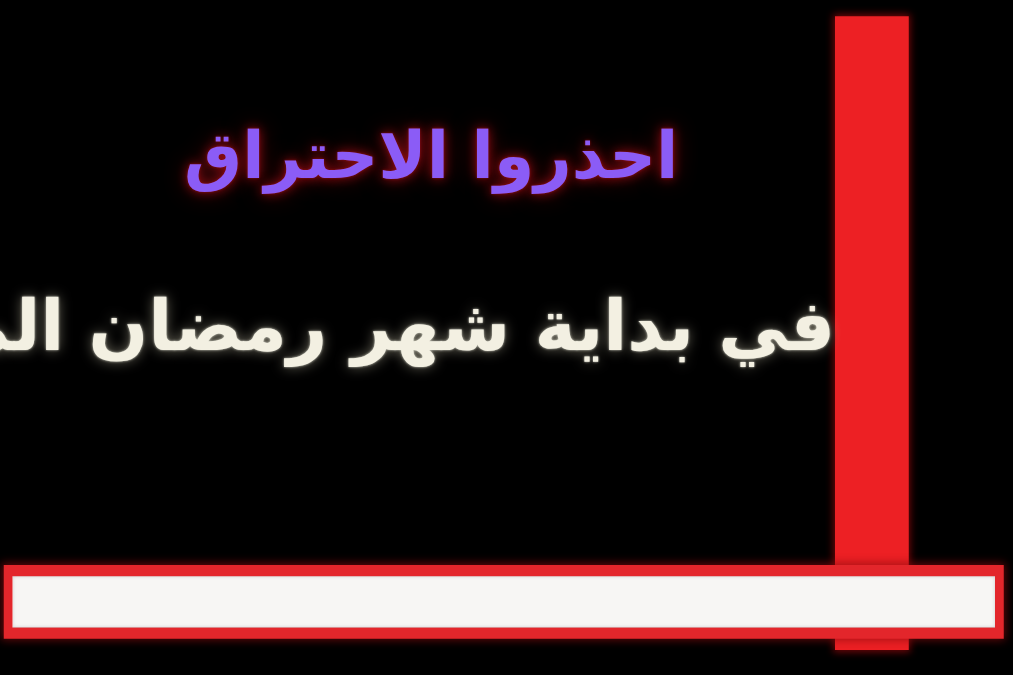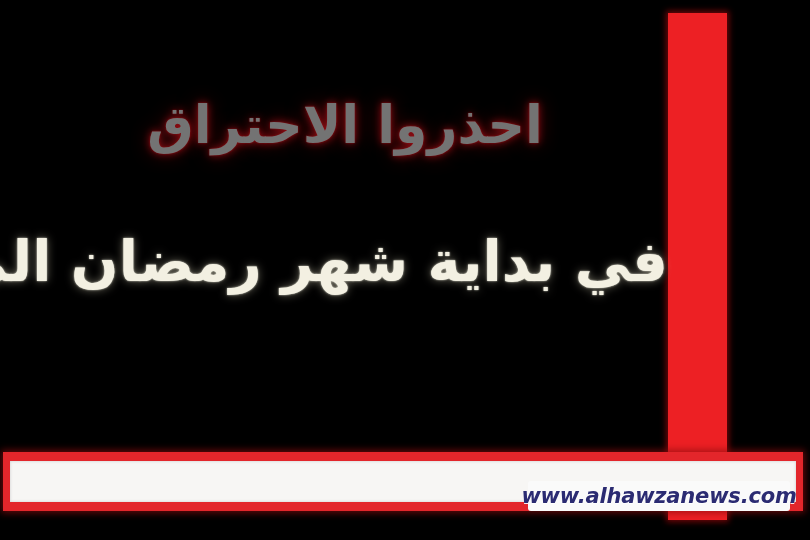--- a/index.html
+++ b/index.html
@@ -82,21 +82,21 @@
     font-weight: bold;
     font-family: "DejaVu Sans", sans-serif;
   }
 
   .line-1 {
     left: 110px;
     top: 88px;
     width: 470px;
     font-size: 52px;
     line-height: 74px;
-    color: #737373;
+    color: #8b5cf6;
     text-shadow:
        0 0 2px #8E0E14,
        0 0 9px rgba(190,20,28,0.75),
        0 0 20px rgba(150,12,18,0.5),
        1px 2px 3px rgba(0,0,0,0.9);
   }
 
   .line-2 {
     left: 36px;
     top: 228px;
@@ -118,15 +118,14 @@
   <div class="vbar"></div>
 
   <div class="line line-1">احذروا الاحتراق</div>
 
   <div class="line line-2">في بداية شهر رمضان المبارك</div>
 
   <div class="hband">
     <div class="hband-inner"></div>
   </div>
 
-  <div class="watermark">www.alhawzanews.com</div>
 
 </div>
 
 </body></html>

